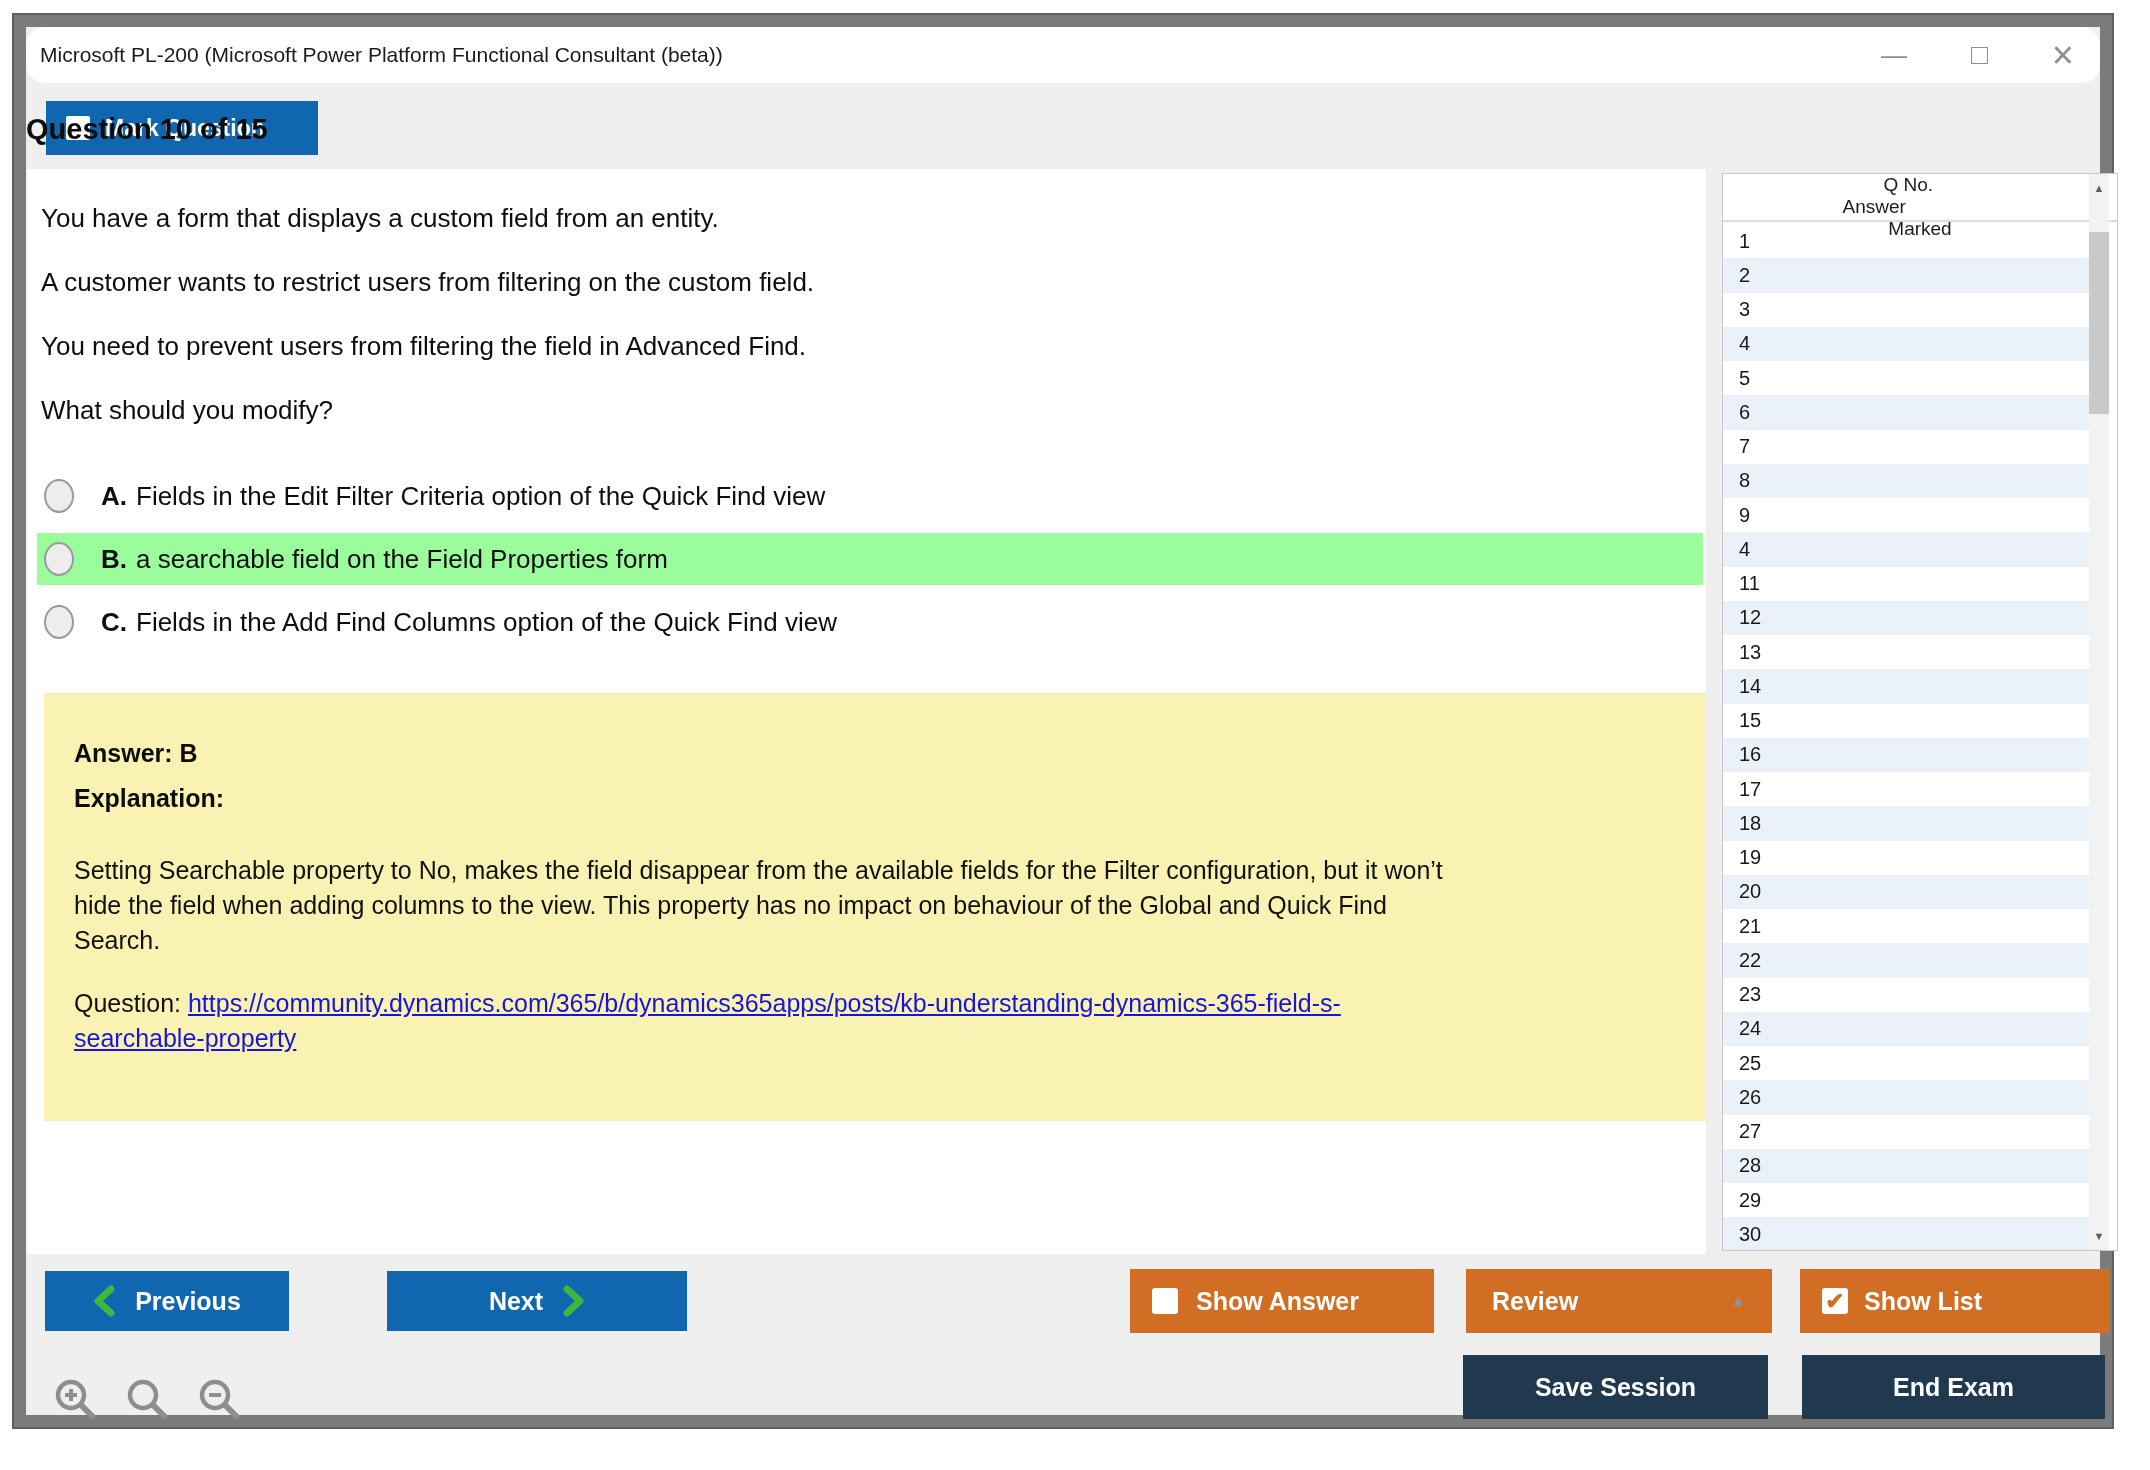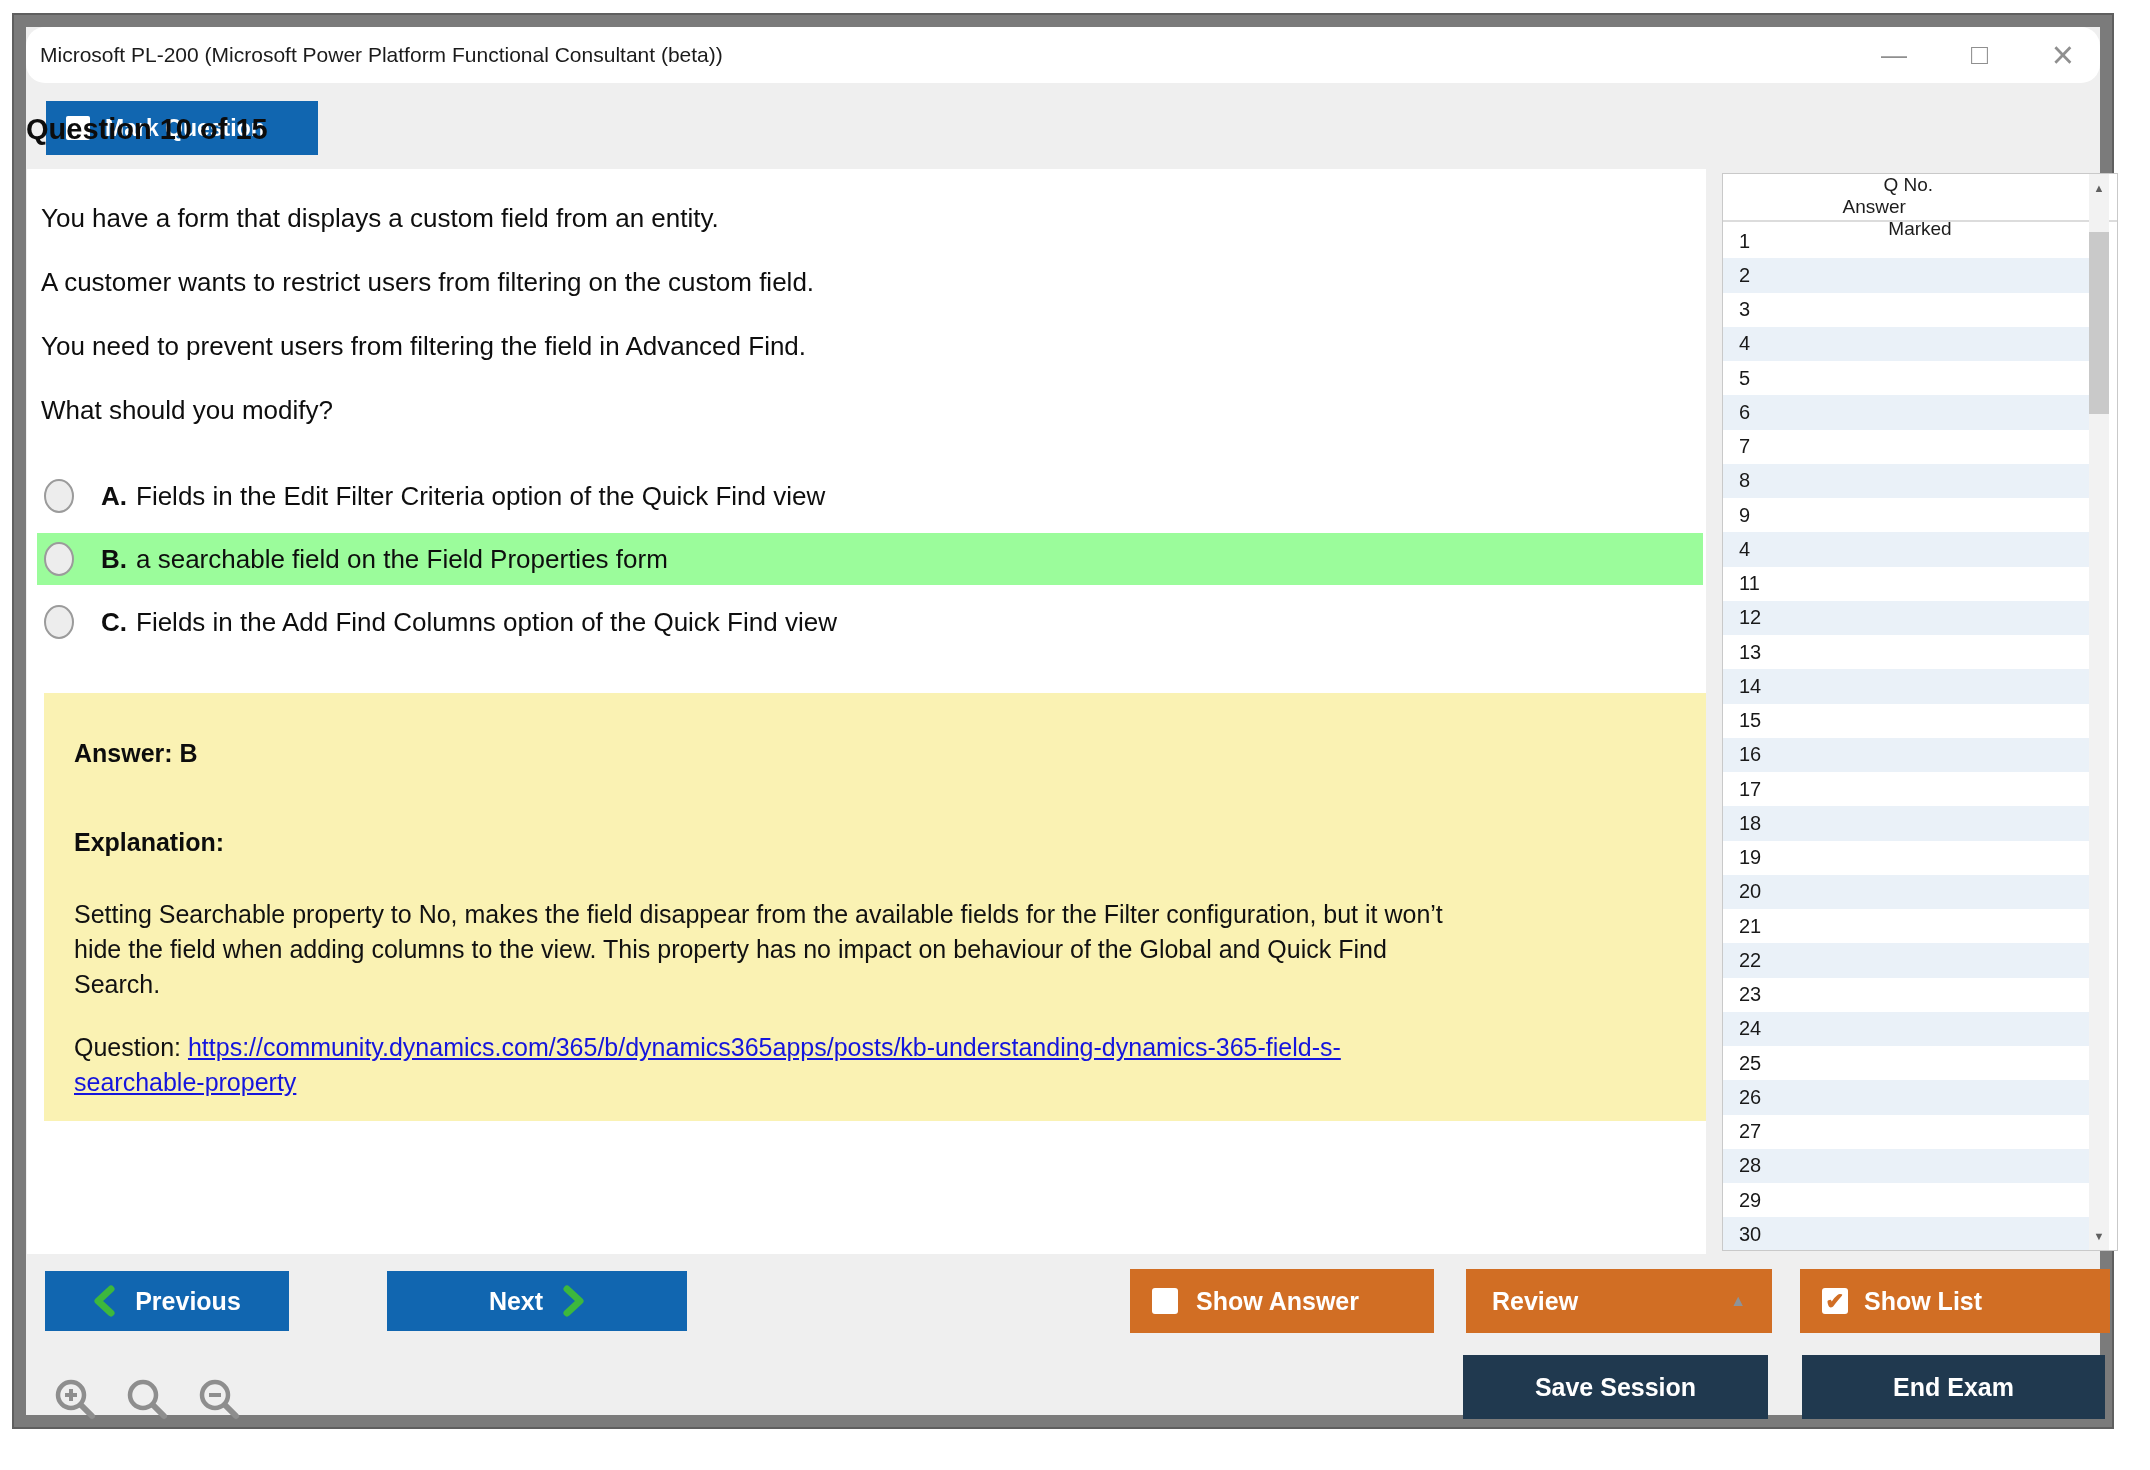--- a/index.html
+++ b/index.html
@@ -34,21 +34,21 @@
   .options { position:absolute; top:301px; left:10px; width:1666px; }
   .option-row { height:52px; margin-bottom:11px; display:flex; align-items:center; }
   .option-row.highlighted { background:var(--highlight-green); }
   .radio { width:30px; height:34px; border:2px solid #9b9b9b; border-radius:50%;
            background:#ededed; margin-left:7px; flex:none; }
   .opt-label { margin-left:27px; font-size:26px; color:#0e0e0e; white-space:nowrap; }
   .opt-letter { font-weight:bold; margin-right:9px; }
 
   .explanation-box { position:absolute; left:17px; top:524px; width:1662px; height:428px;
       background:var(--explanation-yellow); padding:46px 24px 0 30px; }
-  .answer-label { font-weight:bold; font-size:25px; color:#0d0d0d; margin-bottom:60px; }
+  .answer-label { font-weight:bold; font-size:25px; color:#0d0d0d; margin-bottom:16px; }
   .explanation-label { font-weight:bold; font-size:25px; color:#0d0d0d; margin-bottom:40px; }
   .body-line { font-size:25px; line-height:35px; color:#111; white-space:nowrap; }
   .reference { margin-top:28px; font-size:25px; line-height:35px; color:#111; }
   .reference a { color:var(--link-blue); text-decoration:underline; cursor:pointer; }
   .reference a .blk { display:block; }
 
   
   .sidebar { position:absolute; left:1696px; top:146px; width:396px; height:1078px;
              background:#ffffff; border:1px solid #c9c9c9; }
   .sidebar-header { height:48px; border-bottom:2px solid #dcdcdc; display:flex;

